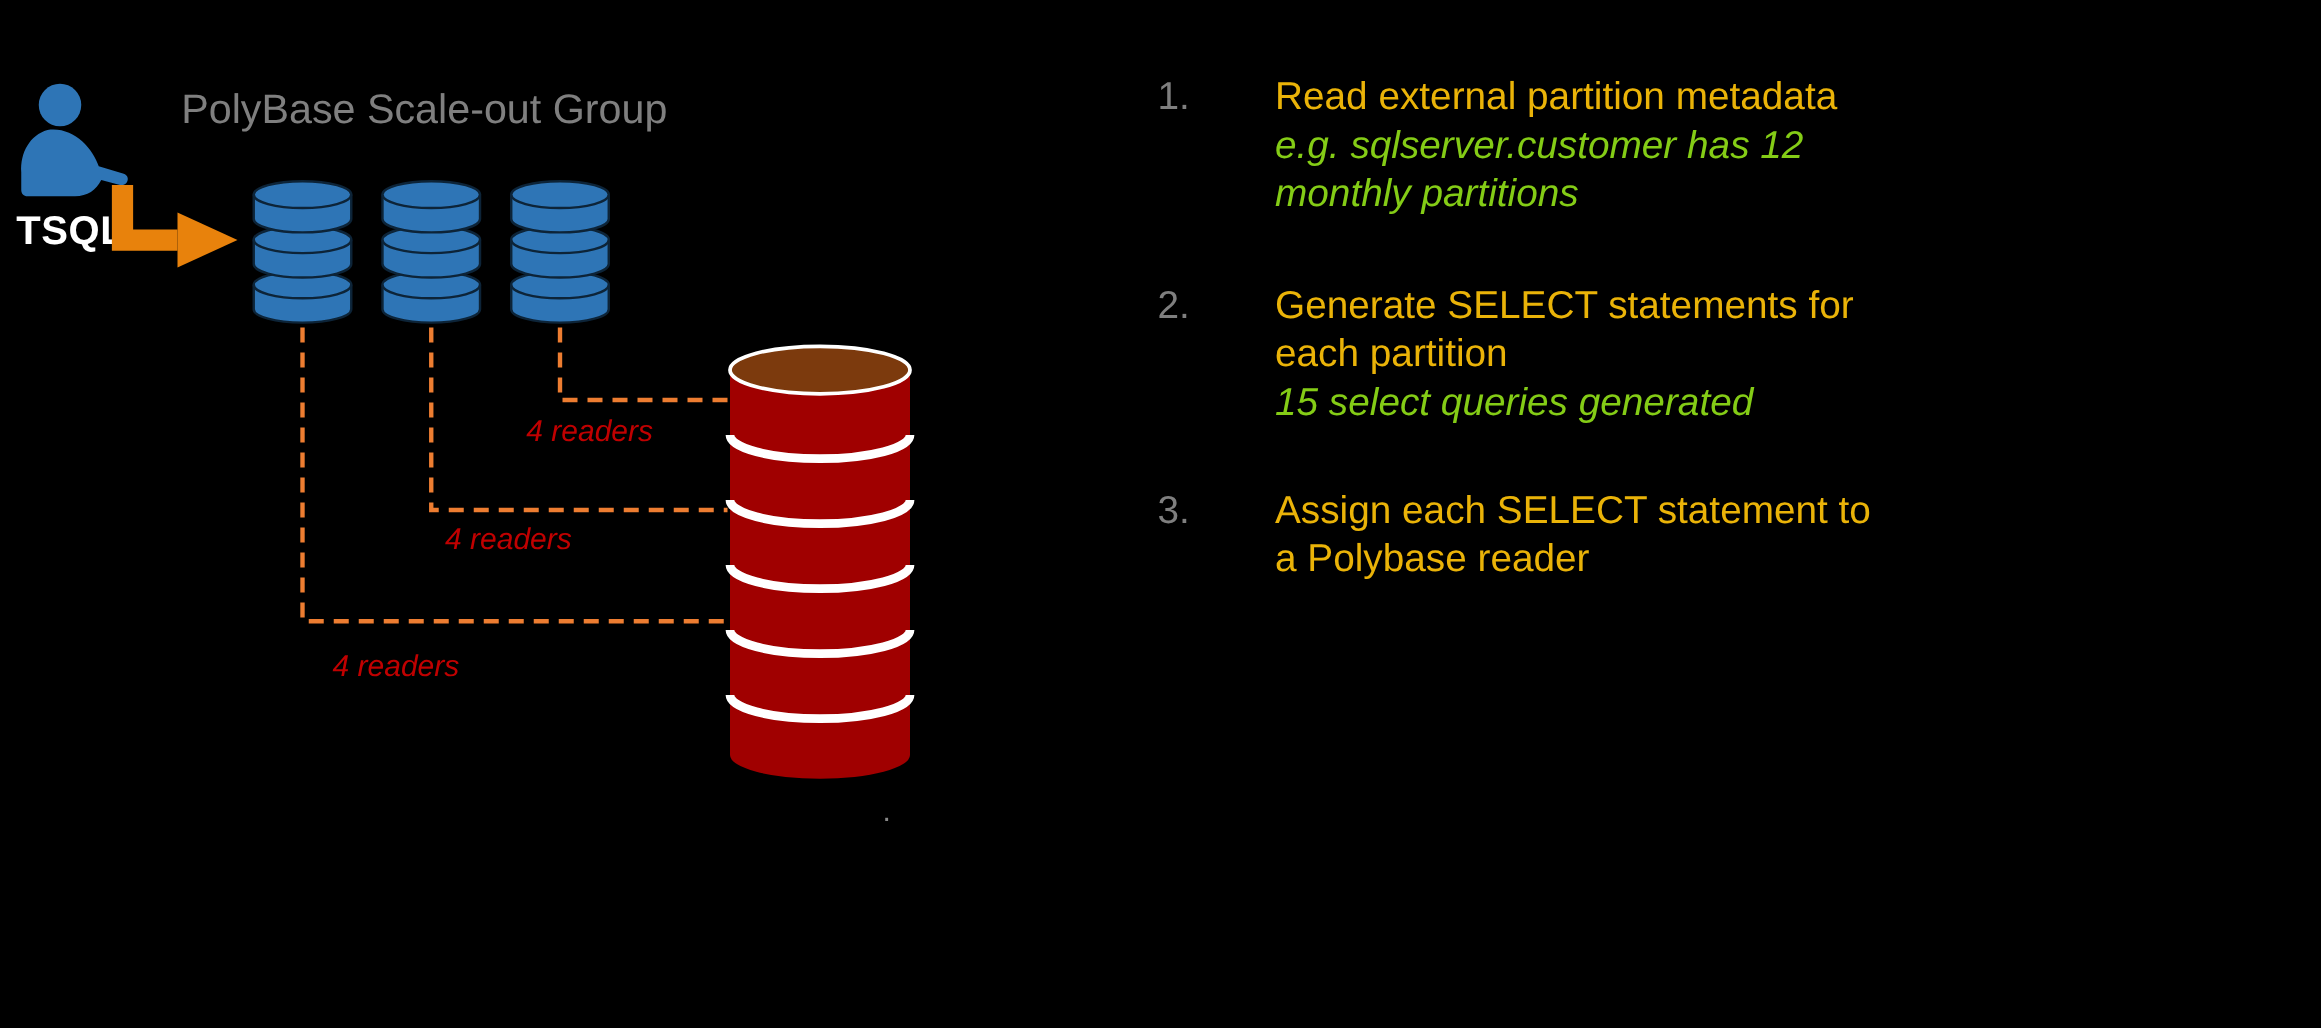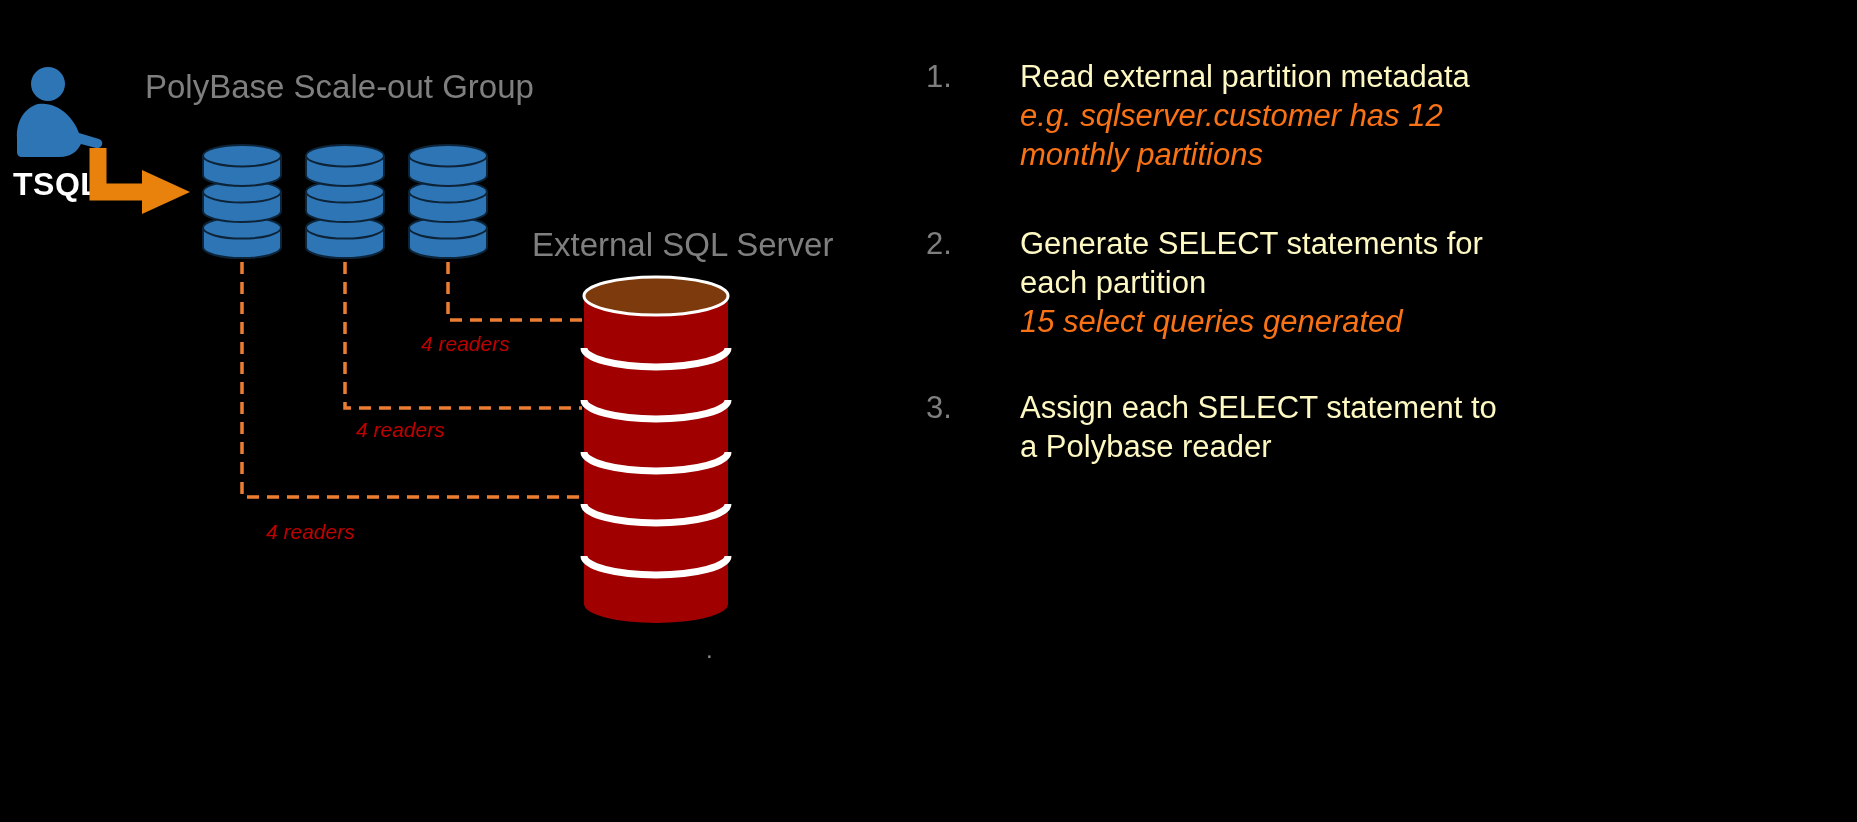--- a/index.html
+++ b/index.html
@@ -25,21 +25,21 @@
   .db-1            { left: 198px; top: 143px; width: 88px; height: 119px; }
   .db-2            { left: 301px; top: 143px; width: 88px; height: 119px; }
   .db-3            { left: 404px; top: 143px; width: 88px; height: 119px; }
   .ext-title       { left: 532px; top: 226px; color: #7F7F7F; font-size: 33px; }
   .red-cylinder    { left: 578px; top: 274px; width: 156px; height: 356px; }
   .connectors      { left: 0; top: 0; width: 1857px; height: 822px; pointer-events: none; }
 
   .reader-label {
     color: #C00000;
     font-style: italic;
-    font-size: 21px;
+    font-size: 24px;
     white-space: nowrap;
   }
   .reader-1 { left: 421px; top: 332px; }
   .reader-2 { left: 356px; top: 418px; }
   .reader-3 { left: 266px; top: 520px; }
 
   .stray-mark { left: 706px; top: 636px; color: #8A8A8A; font-size: 24px; }
 
   
   .step {
@@ -51,22 +51,22 @@
   }
   .step-1 { top: 57px; }
   .step-2 { top: 224px; }
   .step-3 { top: 388px; }
   .step .num  {
     width: 94px;
     flex: 0 0 94px;
     color: #7F7F7F;
   }
   .step .body { width: 500px; }
-  .step .text { color: #fef9c3; }
-  .step .note { color: #f97316; font-style: italic; }
+  .step .text { color: #eab308; }
+  .step .note { color: #84cc16; font-style: italic; }
 </style>
 </head>
 <body>
 
 <div class="stage">
 
   <svg class="abs person-icon" viewBox="0 0 100 100" aria-hidden="true">
     <circle cx="40" cy="20" r="17" fill="#2E75B6"></circle>
     <path d="M30 40 C16 44 8 58 9 74 L9 88 C9 91 11 93 14 93 L52 93
              C62 93 69 88 73 80 L88 84 C94 85.5 97 77 91 75 L71 69
@@ -106,21 +106,20 @@
     <g fill="#2E75B6" stroke="#0D2438" stroke-width="2">
       <path d="M5 87 L5 107 A40 11 0 0 0 85 107 L85 87"></path>
       <ellipse cx="45" cy="87" rx="40" ry="11"></ellipse>
       <path d="M5 50 L5 70 A40 11 0 0 0 85 70 L85 50"></path>
       <ellipse cx="45" cy="50" rx="40" ry="11"></ellipse>
       <path d="M5 13 L5 33 A40 11 0 0 0 85 33 L85 13"></path>
       <ellipse cx="45" cy="13" rx="40" ry="11"></ellipse>
     </g>
   </svg>
 
-  <div class="abs ext-title">External SQL Server</div>
 
   <svg class="abs red-cylinder" viewBox="0 0 156 356" aria-hidden="true">
     <path d="M6 22 V330 A72 19 0 0 0 150 330 V22 Z" fill="#A00000"></path>
     <g stroke="#FFFFFF" stroke-width="7" fill="none">
       <path d="M6 74  A72 19 0 0 0 150 74"></path>
       <path d="M6 126 A72 19 0 0 0 150 126"></path>
       <path d="M6 178 A72 19 0 0 0 150 178"></path>
       <path d="M6 230 A72 19 0 0 0 150 230"></path>
       <path d="M6 282 A72 19 0 0 0 150 282"></path>
     </g>

